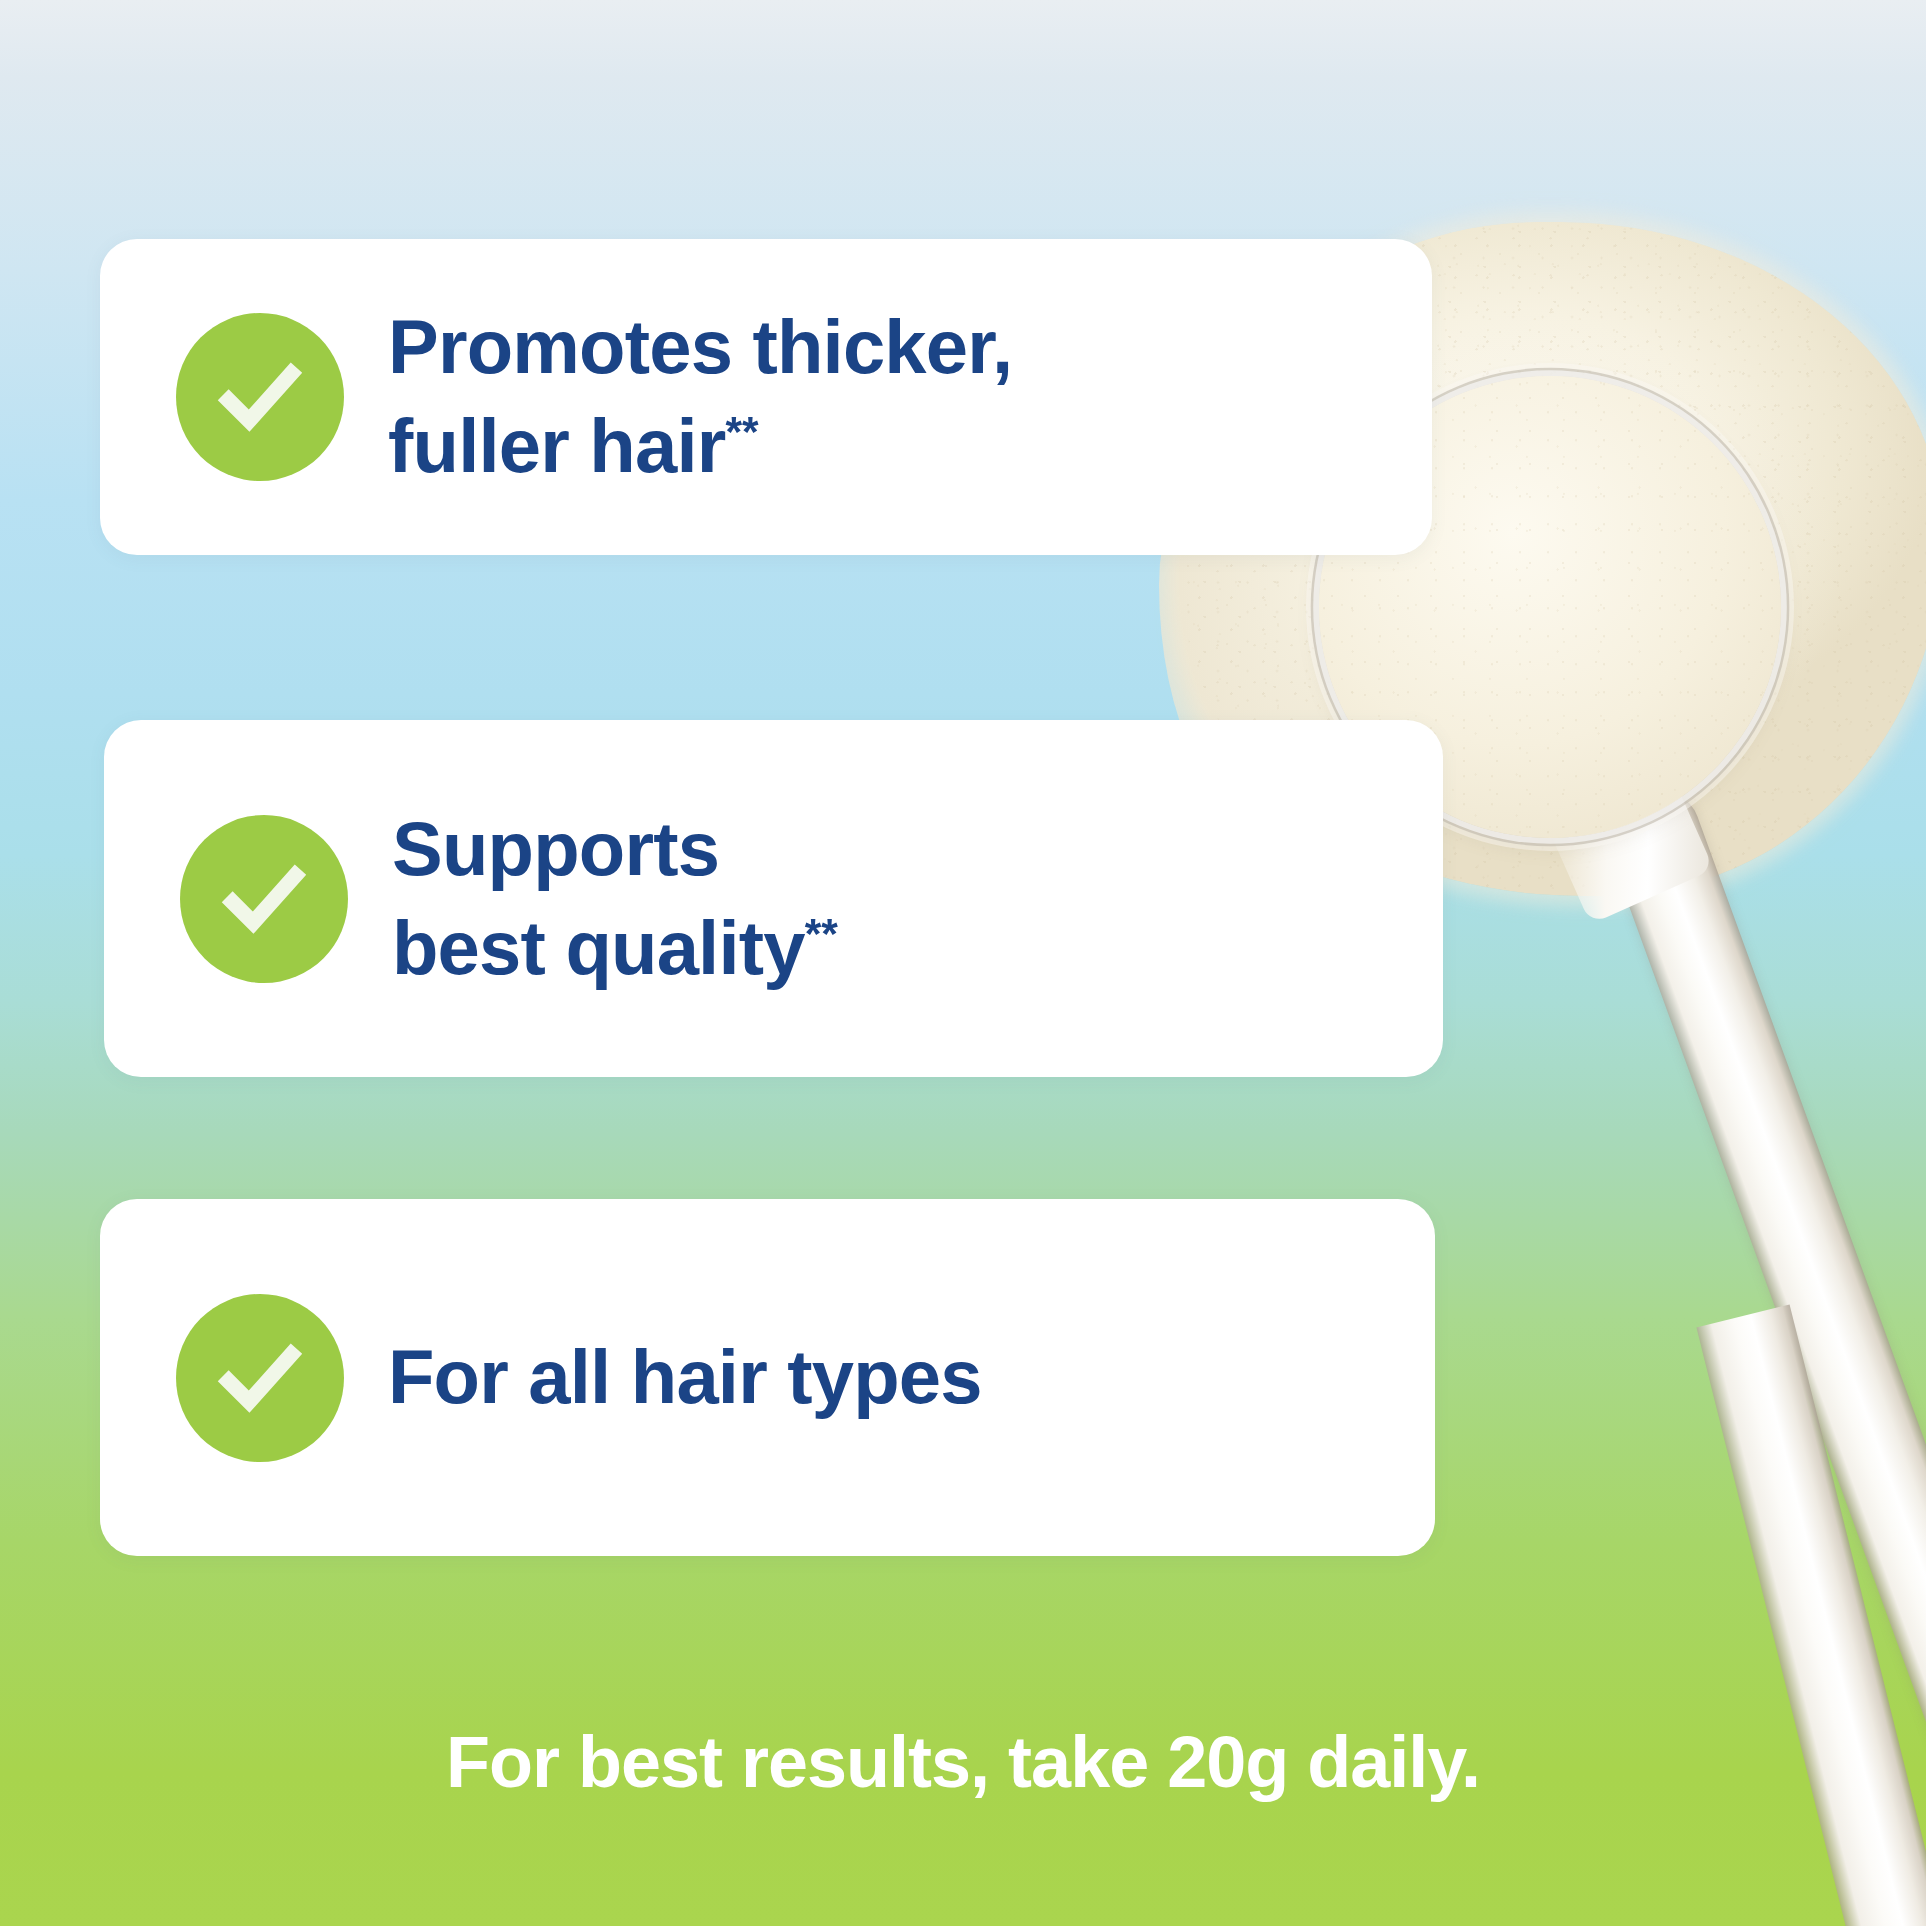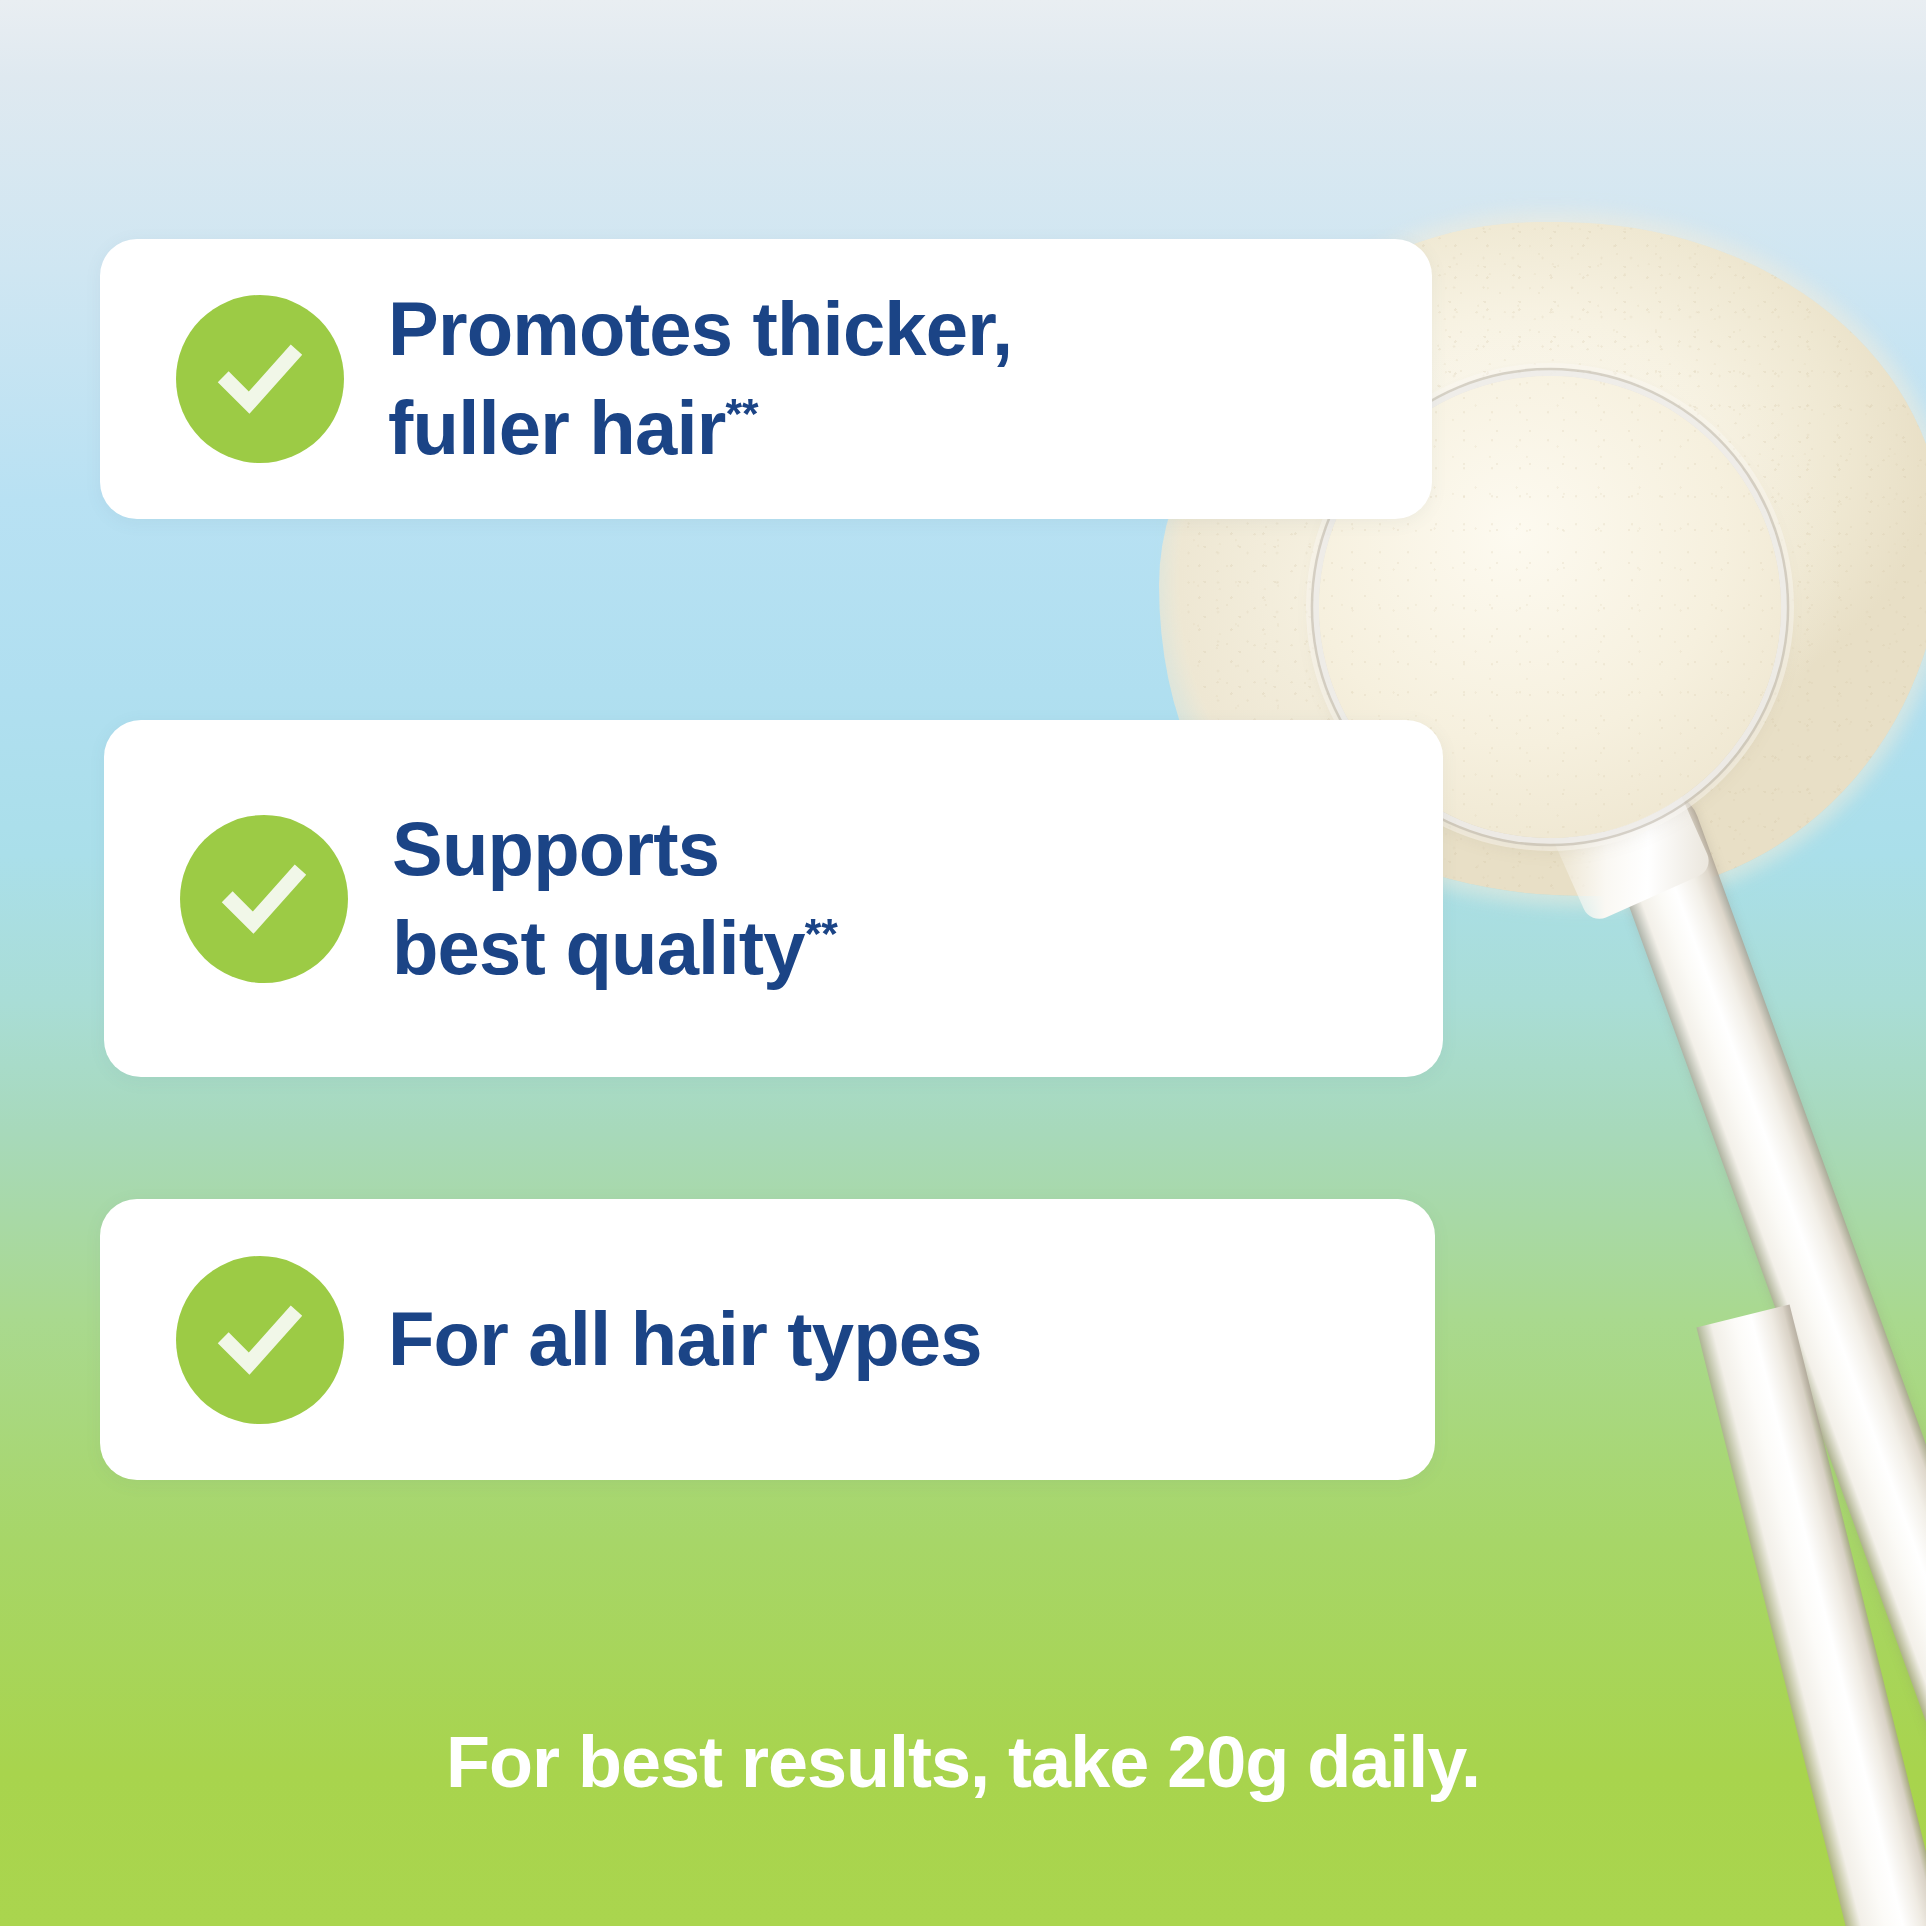--- a/index.html
+++ b/index.html
@@ -181,23 +181,23 @@
   }
 
   .card {
     position: absolute;
     background: #ffffff;
     border-radius: 37px;
     display: flex;
     align-items: center;
     box-shadow: 0 3.9px 16.7px rgba(80,110,130,0.07);
   }
-  .card-1 { left: 100px; top: 239px;  width: 1332px; height: 280px; align-items: center; }
+  .card-1 { left: 100px; top: 239px;  width: 1332px; height: 316px; align-items: center; }
   .card-2 { left: 104px; top: 720px; width: 1339px; height: 357px; }
-  .card-3 { left: 100px; top: 1199px; width: 1335px; height: 281px; }
+  .card-3 { left: 100px; top: 1199px; width: 1335px; height: 357px; }
 
   .check-badge {
     flex: 0 0 auto;
     width: 168px;
     height: 168px;
     margin-left: 76px;
     margin-right: 44px;
     border-radius: 50%;
     background: #9ccb45;
     display: flex;

